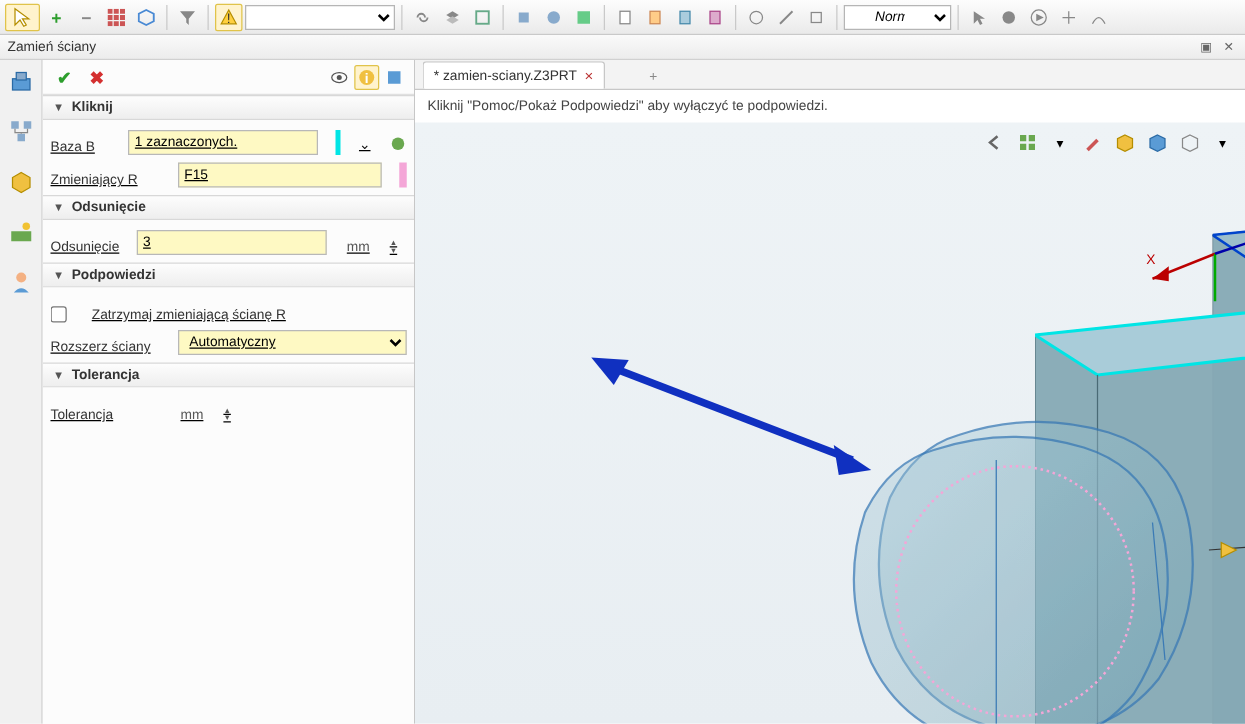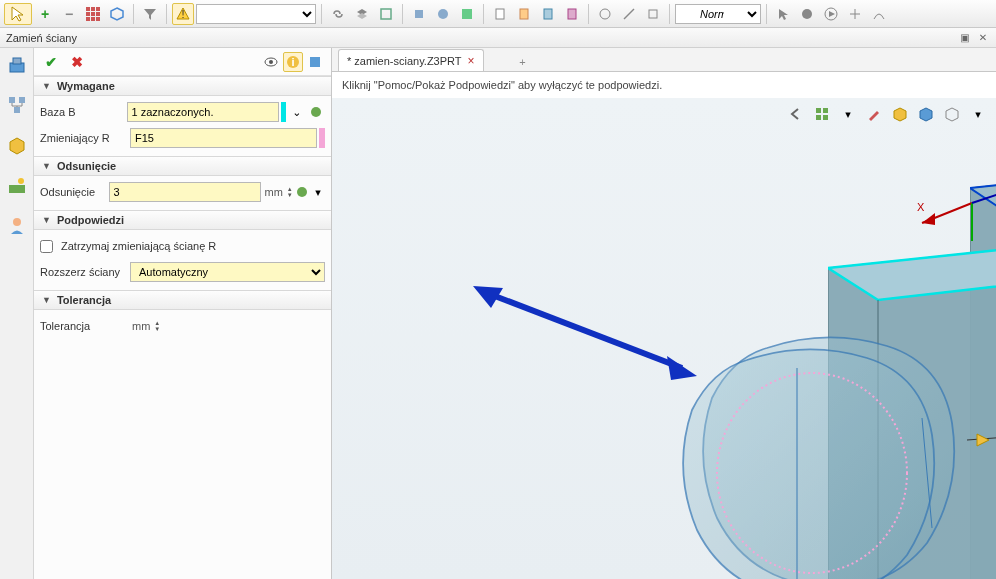--- a/index.html
+++ b/index.html
@@ -28,21 +28,21 @@
   .panel-hdr .okx { width: 22px; height: 22px; display: flex; align-items: center; justify-content: center; border: 1px solid transparent; border-radius: 2px; font-weight: bold; font-size: 14px; cursor: pointer; }
   .panel-hdr .ok { color: #2d9e2d; }
   .panel-hdr .cancel { color: #d43030; }
   .panel-hdr .right-icons { margin-left: auto; display: flex; gap: 2px; }
   .panel-hdr .ricn { width: 20px; height: 20px; display:flex; align-items:center; justify-content:center; cursor:pointer; }
 
   .section-hdr { background: linear-gradient(#fdfdfd,#eeeeee); border-top: 1px solid #d8d8d8; border-bottom: 1px solid #d8d8d8; padding: 3px 8px; display: flex; align-items: center; font-weight: bold; color: #333; cursor: pointer; }
   .section-hdr .tri { margin-right: 6px; font-size: 9px; color: #555; }
 
   .section-body { padding: 4px 6px; background: #fcfcfc; }
-  .row { display: flex; align-items: center; height: 24px; margin-bottom: 2px; gap: 2px; }
+  .row { display: flex; align-items: flex-end; height: 24px; margin-bottom: 2px; gap: 14px; text-decoration: underline; }
   .row label { width: 88px; color: #333; }
   .row input[type=text], .row select { flex: 1; height: 20px; border: 1px solid #b8b8b8; background: #fef9c3; padding: 0 4px; font-size: 11px; }
   .row .colorbar { width: 6px; height: 20px; }
   .row .iconbtn { width: 18px; height: 18px; display:flex; align-items:center; justify-content:center; cursor:pointer; border:1px solid transparent; border-radius:2px; }
   .row .unit { color:#555; padding: 0 2px; }
   .row .spin { display:flex; flex-direction:column; gap:0; }
   .row .spin span { font-size:6px; line-height:6px; cursor:pointer; color:#555; }
   .row input[type=checkbox] { width: 13px; height: 13px; margin-right: 6px; }
   .row.chk label { width: auto; }
 
@@ -289,21 +289,21 @@
         <div class="ricn">
             <svg width="14" height="14">
               <rect x="2" y="2" width="10" height="10" fill="#5a9bd5"></rect>
             </svg>
           </div>
       </div>
     </div>
 
     <div class="section-hdr">
       <span class="tri">▼</span>
-      <span>Wymagane</span>
+      <span>Kliknij</span>
     </div>
     <div class="section-body">
       <div class="row">
         <label>Baza B</label>
         <input type="text" value="1 zaznaczonych." style="">
         <div class="colorbar" style="background:#00e5e5"></div>
         <div class="iconbtn">⌄</div>
         <div class="iconbtn">
             <svg width="12" height="12">
               <circle cx="6" cy="6" r="5" fill="#6aa84f"></circle>

